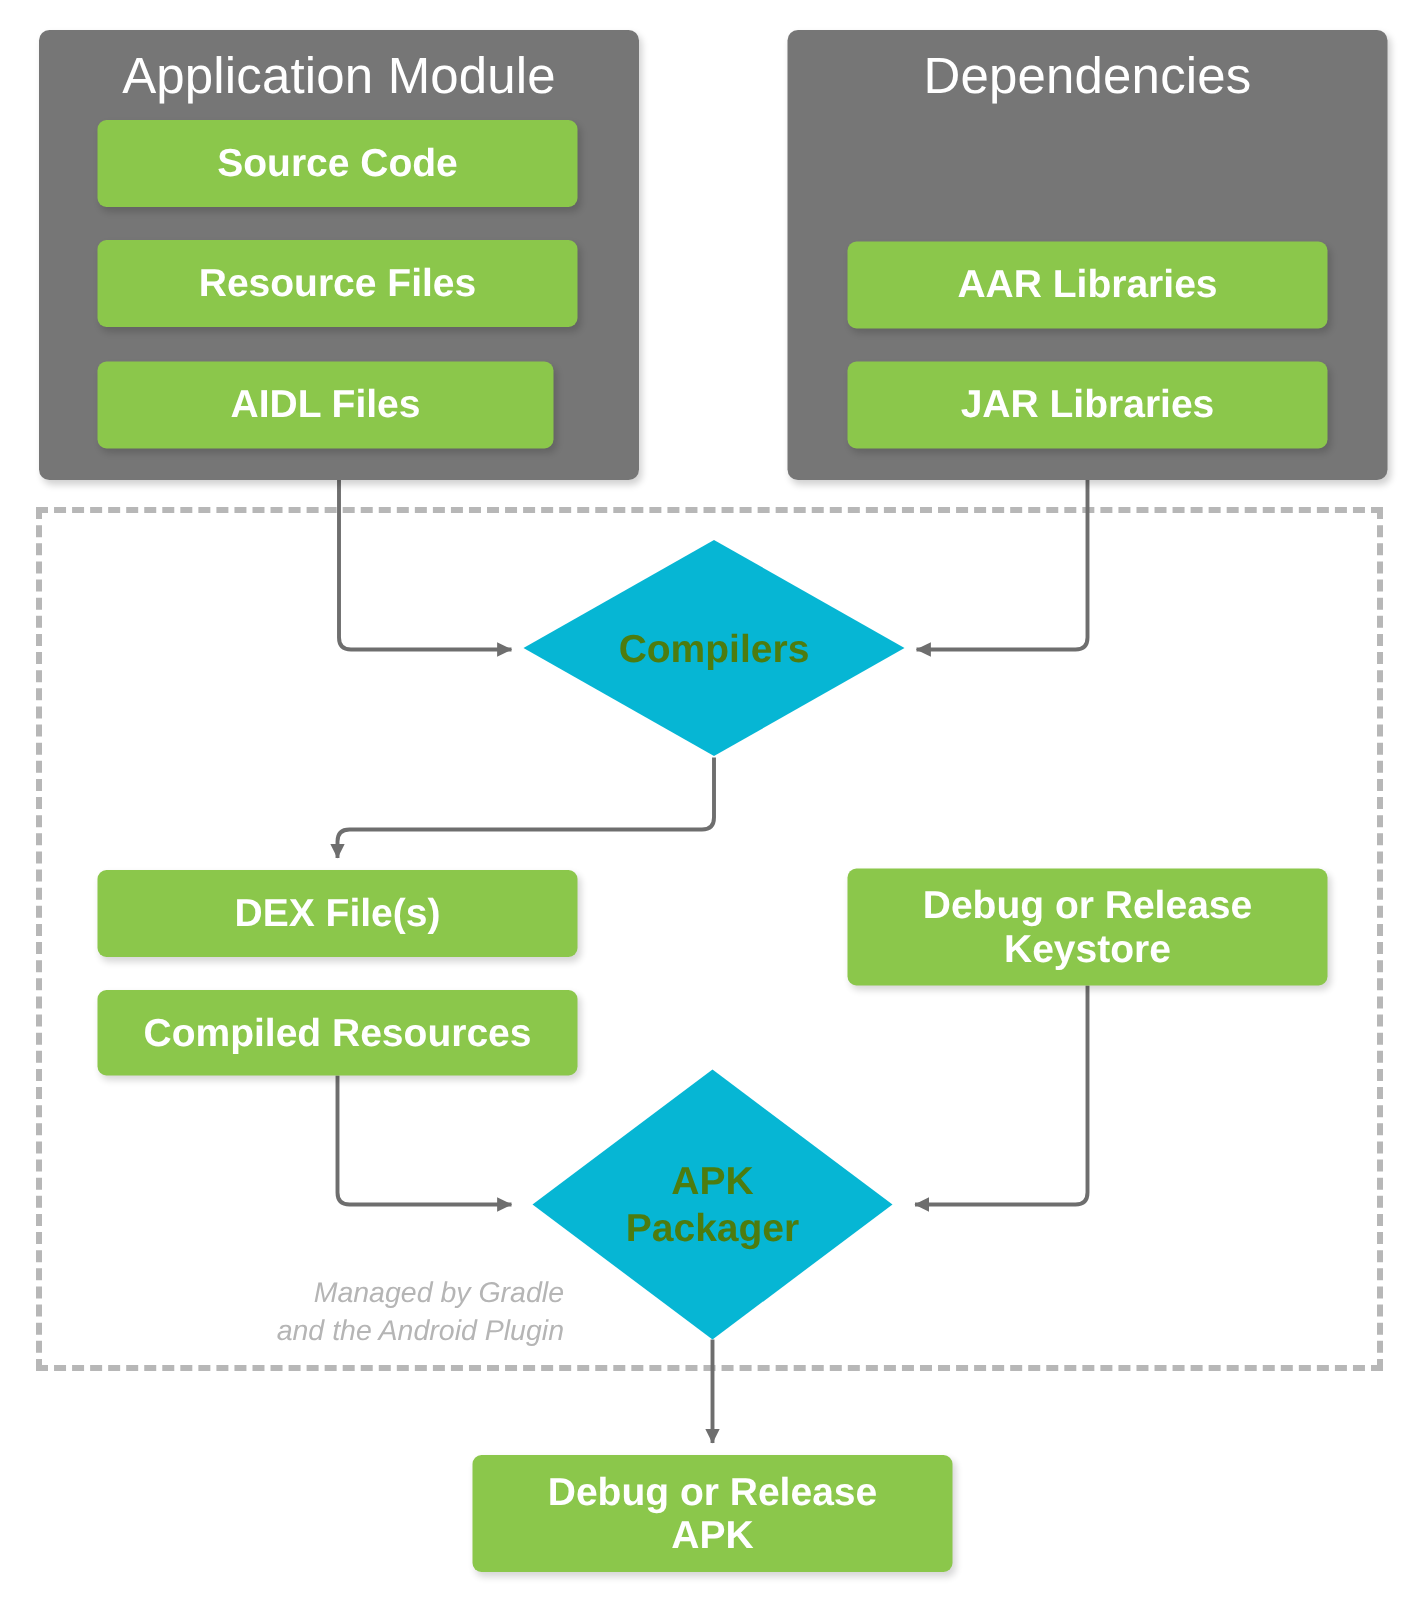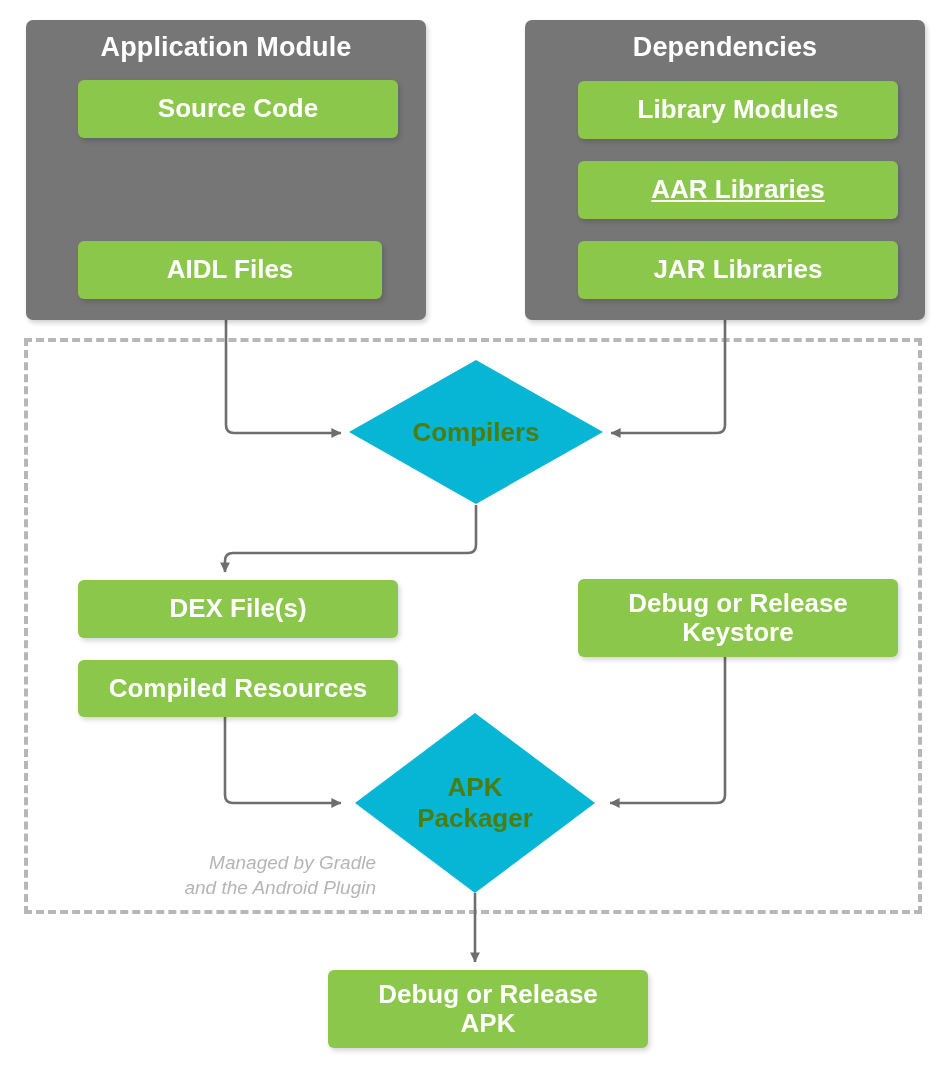--- a/index.html
+++ b/index.html
@@ -42,33 +42,32 @@
     box-shadow: 2px 3px 5px rgba(0,0,0,0.18);
     display: block;
   }
   .group-title {
     position: absolute;
     left: 0;
     right: 0;
     top: 12px;
     text-align: center;
     color: #ffffff;
-    font-size: 27px;
-    font-weight: bold;
+    font-size: 34px;
+    font-weight: normal;
     letter-spacing: 0.1px;
   }
   .green-box {
     background: #8BC74B;
     border-radius: 6px;
     box-shadow: 2px 3px 5px rgba(0,0,0,0.16);
     font-size: 26px;
     font-weight: bold;
     color: #ffffff;
     padding: 0 6px;
-    margin-left: 13px;
   }
   .dashed-region {
     position: absolute;
     box-sizing: border-box;
     border: 4px dashed #b7b7b7;
     background: transparent;
   }
   .managed-note {
     position: absolute;
     color: #b5b5b5;
@@ -129,27 +128,27 @@
 
     <polygon points="476,360 603,432 476,504 349,432" fill="#06B6D4"></polygon>
 
     <polygon points="475,713 595,803 475,893 355,803" fill="#06B6D4"></polygon>
   </svg>
 
   <div class="node group-box" style="left:26px; top:20px; width:400px; height:300px;">
     <div class="group-title">Application Module</div>
   </div>
   <div class="node green-box" style="left:65px; top:80px; width:320px; height:58px;">Source Code</div>
+  <div class="node green-box" style="left:65px; top:160px; width:320px; height:58px;">Resource Files</div>
   <div class="node green-box" style="left:65px; top:241px; width:304px; height:58px;">AIDL Files</div>
 
   <div class="node group-box" style="left:525px; top:20px; width:400px; height:300px;">
     <div class="group-title">Dependencies</div>
   </div>
-  <div class="node green-box" style="left:565px; top:81px; width:320px; height:58px;">Library Modules</div>
-  <div class="node green-box" style="left:565px; top:161px; width:320px; height:58px;text-decoration:underline;">AAR Libraries</div>
+  <div class="node green-box" style="left:565px; top:161px; width:320px; height:58px;">AAR Libraries</div>
   <div class="node green-box" style="left:565px; top:241px; width:320px; height:58px;">JAR Libraries</div>
 
   <div class="diamond-label" style="left:349px; top:400px; width:254px; height:64px;">Compilers</div>
   <div class="diamond-hit" style="left:349px; top:360px; width:254px; height:144px;"></div>
 
   <div class="node green-box" style="left:65px; top:580px; width:320px; height:58px;">DEX File(s)</div>
   <div class="node green-box" style="left:65px; top:660px; width:320px; height:57px;">Compiled Resources</div>
 
   <div class="node green-box" style="left:565px; top:579px; width:320px; height:78px; white-space:pre-line;">Debug or Release
 Keystore</div>

